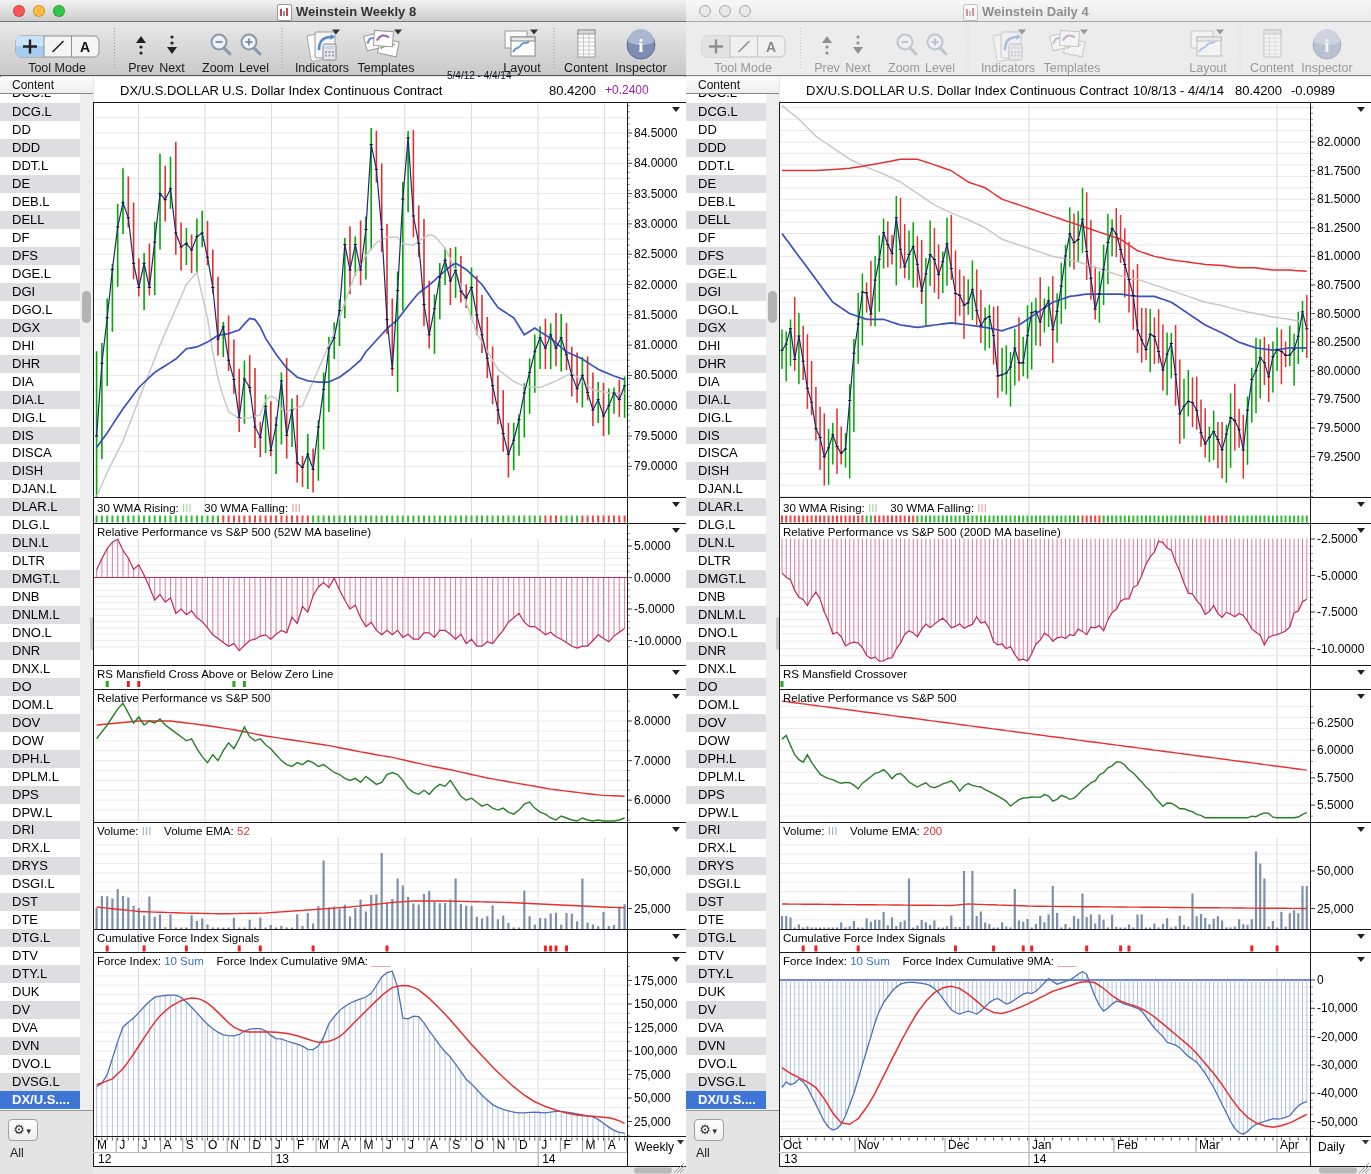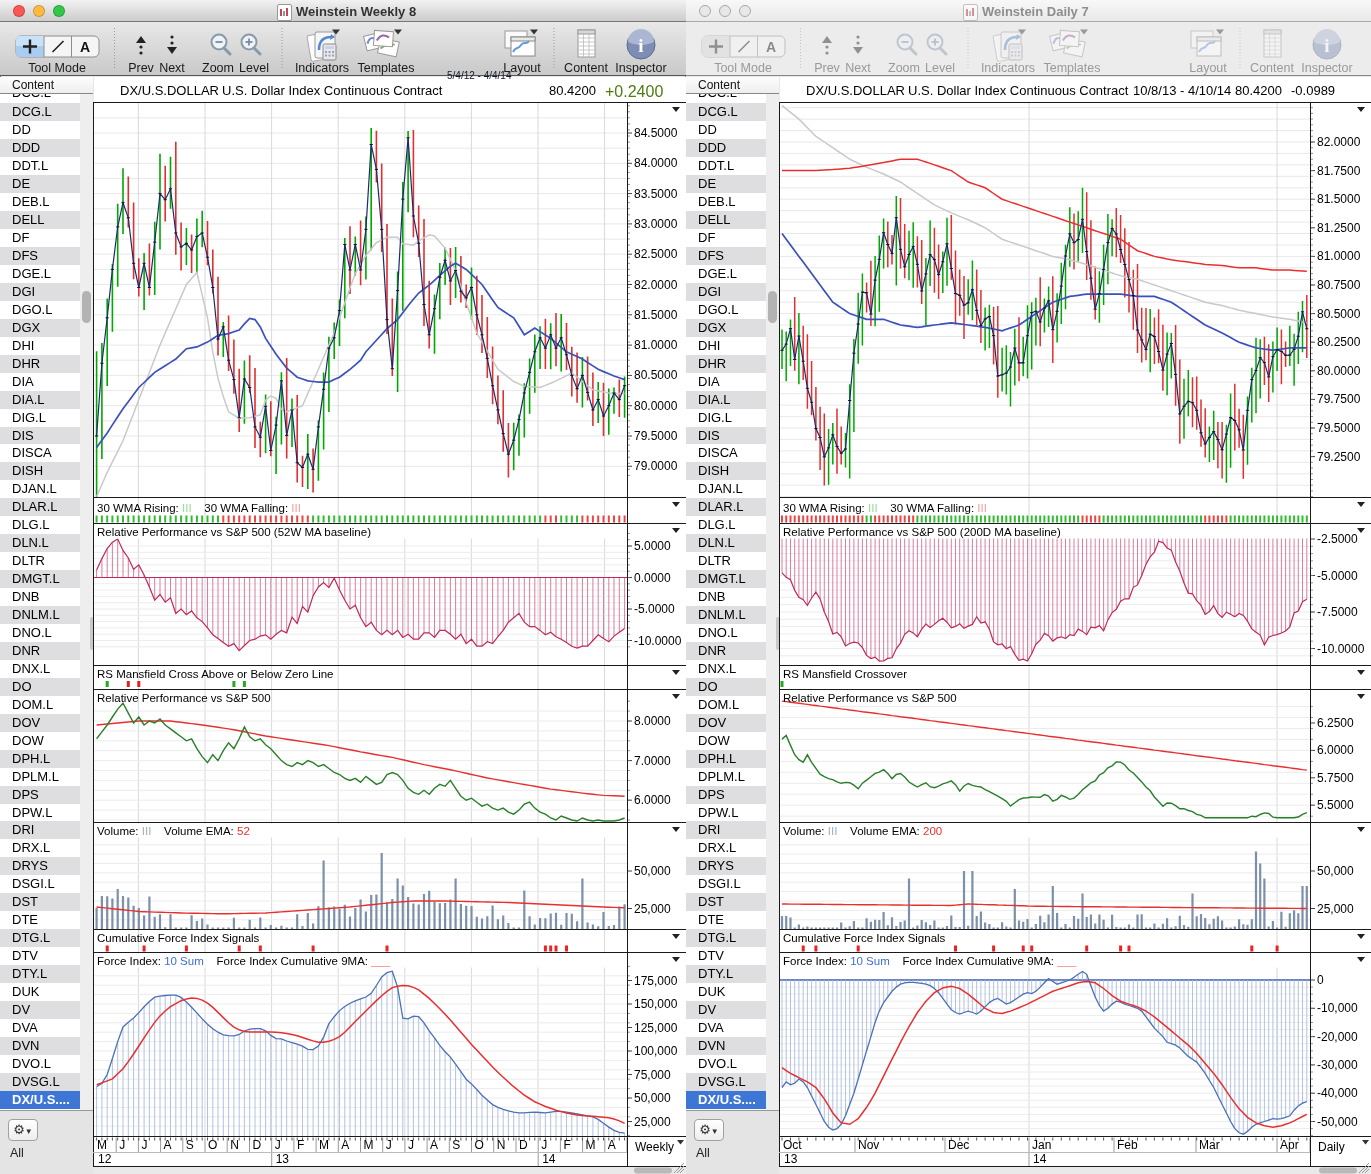--- a/index.html
+++ b/index.html
@@ -21,21 +21,21 @@
 <div style="position:absolute;left:262px;top:61px;width:120px;text-align:center;font-size:12.5px;color:#1a1a1a">Indicators</div>
 <div style="position:absolute;left:326px;top:61px;width:120px;text-align:center;font-size:12.5px;color:#1a1a1a">Templates</div>
 <div style="position:absolute;left:462px;top:61px;width:120px;text-align:center;font-size:12.5px;color:#1a1a1a">Layout</div>
 <div style="position:absolute;left:526px;top:61px;width:120px;text-align:center;font-size:12.5px;color:#1a1a1a">Content</div>
 <div style="position:absolute;left:581px;top:61px;width:120px;text-align:center;font-size:12.5px;color:#1a1a1a">Inspector</div>
 <div style="position:absolute;left:94px;top:77px;width:592px;height:25px;background:#fff;font-size:13.5px;color:#000"></div>
 <div style="position:absolute;left:120px;top:83px;font-size:13px;color:#000;white-space:nowrap">DX/U.S.DOLLAR</div>
 <div style="position:absolute;left:222px;top:83px;font-size:13px;color:#000;white-space:nowrap">U.S. Dollar Index Continuous Contract</div>
 <div style="position:absolute;left:447px;top:70px;font-size:10px;color:#0f172a;white-space:nowrap">5/4/12 - 4/4/14</div>
 <div style="position:absolute;left:549px;top:83px;font-size:13px;color:#000;white-space:nowrap">80.4200</div>
-<div style="position:absolute;left:605px;top:83px;font-size:16px;color:#4d7c0f;white-space:nowrap">+0.2400</div>
+<div style="position:absolute;left:605px;top:83px;font-size:12px;color:#a21caf;white-space:nowrap">+0.2400</div>
 <div style="position:absolute;left:0px;top:77px;width:93px;height:17px;background:linear-gradient(#fdfdfd,#eee);border-bottom:1px solid #888;box-sizing:border-box;font-size:12px;color:#111;padding-left:12px;line-height:16px">Content</div>
 <div style="position:absolute;left:0px;top:94px;width:80px;height:1016px;background:#fff"></div>
 <div style="position:absolute;left:80px;top:94px;width:13px;height:1016px;background:#eee"></div>
 <div style="position:absolute;left:0px;top:94px;width:80px;height:9px;overflow:hidden;background:#fff">
     <div style="position:relative;top:-9px;padding-left:12px;font-size:13px;color:#000">DCC.L</div>
   </div>
 <div style="position:absolute;left:0px;top:103.4px;width:80px;height:18px;background:#dedee0;color:#000;font-size:13px;line-height:18px;padding-left:12px;box-sizing:border-box;white-space:nowrap;overflow:hidden">DCG.L</div>
 <div style="position:absolute;left:0px;top:121.4px;width:80px;height:18px;background:#ffffff;color:#000;font-size:13px;line-height:18px;padding-left:12px;box-sizing:border-box;white-space:nowrap;overflow:hidden">DD</div>
 <div style="position:absolute;left:0px;top:139.3px;width:80px;height:18px;background:#dedee0;color:#000;font-size:13px;line-height:18px;padding-left:12px;box-sizing:border-box;white-space:nowrap;overflow:hidden">DDD</div>
 <div style="position:absolute;left:0px;top:157.2px;width:80px;height:18px;background:#ffffff;color:#000;font-size:13px;line-height:18px;padding-left:12px;box-sizing:border-box;white-space:nowrap;overflow:hidden">DDT.L</div>
@@ -99,35 +99,35 @@
 <div style="position:absolute;left:686px;top:0;width:685px;height:22px;background:linear-gradient(#f8f8f8,#e9e9e9);border-bottom:1px solid #aaa;box-sizing:border-box"></div>
 <div style="position:absolute;left:686px;top:22px;width:685px;height:54px;background:#ececec;border-bottom:1px solid #888;box-sizing:border-box"></div>
 <div style="position:absolute;left:699px;top:5px;width:12px;height:12px;border-radius:6px;background:#e8e8e8;border:1px solid #a8a8a8;box-sizing:border-box"></div>
 <div style="position:absolute;left:719px;top:5px;width:12px;height:12px;border-radius:6px;background:#e8e8e8;border:1px solid #a8a8a8;box-sizing:border-box"></div>
 <div style="position:absolute;left:739px;top:5px;width:12px;height:12px;border-radius:6px;background:#e8e8e8;border:1px solid #a8a8a8;box-sizing:border-box"></div>
 <div style="position:absolute;left:963px;top:4px;width:13px;height:15px;background:#fff;border:1px solid #999;border-radius:2px;opacity:0.55">
     <div style="position:absolute;left:2px;top:4px;width:2px;height:7px;background:#cc4444"></div>
     <div style="position:absolute;left:5px;top:6px;width:2px;height:5px;background:#7799cc"></div>
     <div style="position:absolute;left:8px;top:3px;width:2px;height:8px;background:#cc4444"></div>
   </div>
-<div style="position:absolute;left:982px;top:4px;font-size:13px;font-weight:bold;color:#8e8e8e">Weinstein Daily 7</div>
+<div style="position:absolute;left:982px;top:4px;font-size:13px;font-weight:bold;color:#8e8e8e">Weinstein Daily 4</div>
 <div style="position:absolute;left:683px;top:61px;width:120px;text-align:center;font-size:12.5px;color:#999">Tool Mode</div>
 <div style="position:absolute;left:767px;top:61px;width:120px;text-align:center;font-size:12.5px;color:#999">Prev</div>
 <div style="position:absolute;left:798px;top:61px;width:120px;text-align:center;font-size:12.5px;color:#999">Next</div>
 <div style="position:absolute;left:844px;top:61px;width:120px;text-align:center;font-size:12.5px;color:#999">Zoom</div>
 <div style="position:absolute;left:880px;top:61px;width:120px;text-align:center;font-size:12.5px;color:#999">Level</div>
 <div style="position:absolute;left:948px;top:61px;width:120px;text-align:center;font-size:12.5px;color:#999">Indicators</div>
 <div style="position:absolute;left:1012px;top:61px;width:120px;text-align:center;font-size:12.5px;color:#999">Templates</div>
 <div style="position:absolute;left:1148px;top:61px;width:120px;text-align:center;font-size:12.5px;color:#999">Layout</div>
 <div style="position:absolute;left:1212px;top:61px;width:120px;text-align:center;font-size:12.5px;color:#999">Content</div>
 <div style="position:absolute;left:1267px;top:61px;width:120px;text-align:center;font-size:12.5px;color:#999">Inspector</div>
 <div style="position:absolute;left:780px;top:77px;width:591px;height:25px;background:#fff;font-size:13.5px;color:#000"></div>
 <div style="position:absolute;left:806px;top:83px;font-size:13px;color:#000;white-space:nowrap">DX/U.S.DOLLAR</div>
 <div style="position:absolute;left:908px;top:83px;font-size:13px;color:#000;white-space:nowrap">U.S. Dollar Index Continuous Contract</div>
-<div style="position:absolute;left:1133px;top:83px;font-size:13px;color:#000;white-space:nowrap">10/8/13 - 4/10/14</div>
+<div style="position:absolute;left:1133px;top:83px;font-size:13px;color:#000;white-space:nowrap">10/8/13 - 4/4/14</div>
 <div style="position:absolute;left:1235px;top:83px;font-size:13px;color:#000;white-space:nowrap">80.4200</div>
 <div style="position:absolute;left:1291px;top:83px;font-size:13px;color:#000;white-space:nowrap">-0.0989</div>
 <div style="position:absolute;left:686px;top:77px;width:93px;height:17px;background:linear-gradient(#fdfdfd,#eee);border-bottom:1px solid #888;box-sizing:border-box;font-size:12px;color:#111;padding-left:12px;line-height:16px">Content</div>
 <div style="position:absolute;left:686px;top:94px;width:80px;height:1016px;background:#fff"></div>
 <div style="position:absolute;left:766px;top:94px;width:13px;height:1016px;background:#eee"></div>
 <div style="position:absolute;left:686px;top:94px;width:80px;height:9px;overflow:hidden;background:#fff">
     <div style="position:relative;top:-9px;padding-left:12px;font-size:13px;color:#000">DCC.L</div>
   </div>
 <div style="position:absolute;left:686px;top:103.4px;width:80px;height:18px;background:#dedee0;color:#000;font-size:13px;line-height:18px;padding-left:12px;box-sizing:border-box;white-space:nowrap;overflow:hidden">DCG.L</div>
 <div style="position:absolute;left:686px;top:121.4px;width:80px;height:18px;background:#ffffff;color:#000;font-size:13px;line-height:18px;padding-left:12px;box-sizing:border-box;white-space:nowrap;overflow:hidden">DD</div>

